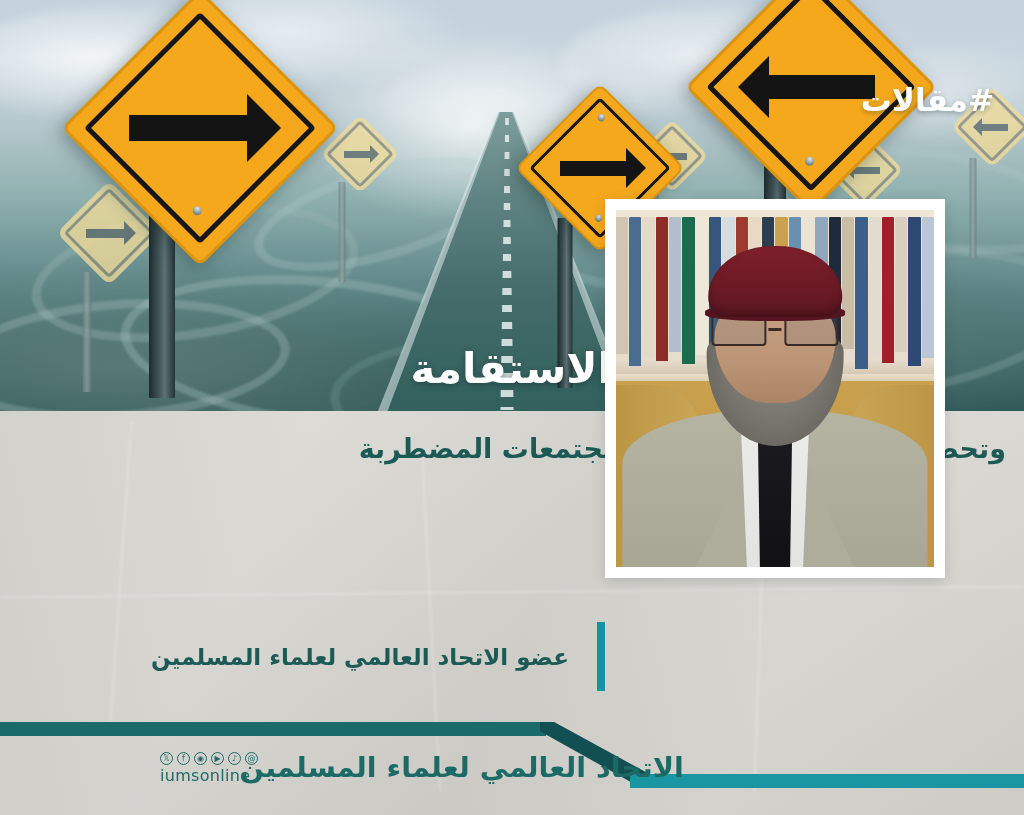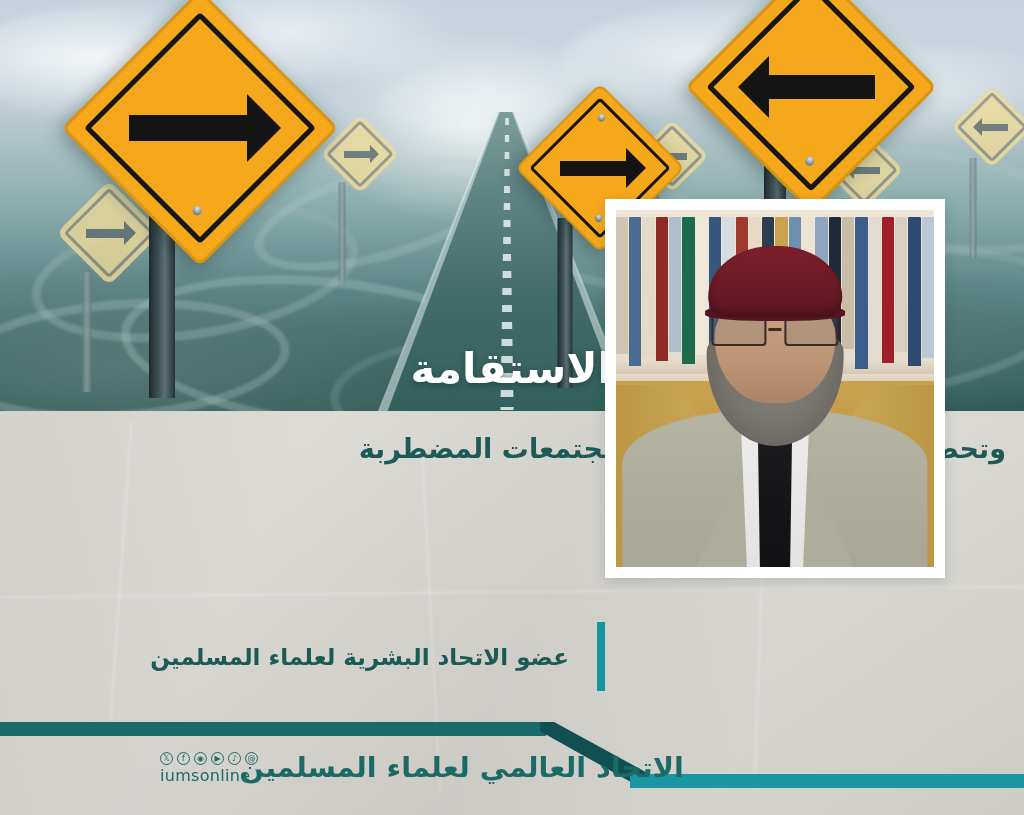--- a/index.html
+++ b/index.html
@@ -512,20 +512,21 @@
     </div>
   </div>
 
   <div class="paper">
     <div class="crease" style="left:120px; top:10px; width:2px; height:300px; transform:rotate(4deg);"></div>
     <div class="crease" style="left:430px; top:40px; width:2px; height:340px; transform:rotate(-3deg);"></div>
     <div class="crease" style="left:760px; top:0px; width:2px; height:380px; transform:rotate(2deg);"></div>
     <div class="crease" style="left:0px; top:180px; width:1024px; height:2px; transform:rotate(-.6deg);"></div>
   </div>
 
+  <div class="hashtag">#مقالات</div>
   <div class="title">الاستقامة</div>
   <div class="subtitle">وتحطم النفس البشرية في المجتمعات المضطربة</div>
 
   <div class="photo-frame">
     <div class="photo">
       <div class="shelf"></div>
       <div class="books">
         <div class="book" style="background:#b9c7d6;height:92%;"></div>
         <div class="book" style="background:#2e4a74;height:97%;"></div>
         <div class="book" style="background:#d8cfc0;height:88%;"></div>
@@ -569,21 +570,21 @@
           <div class="bridge"></div>
           <div class="lens"></div>
         </div>
         <div class="cap-brim"></div>
         <div class="cap"></div>
       </div>
     </div>
   </div>
 
   <div class="byline-divider"></div>
-  <div class="byline-role">عضو الاتحاد البشرية لعلماء المسلمين</div>
+  <div class="byline-role">عضو الاتحاد العالمي لعلماء المسلمين</div>
 
   <div class="bar-dark"></div>
   <div class="bar-diag"></div>
   <div class="bar-teal"></div>
 
   <div class="logo">
     <div class="logo-row">
       <div class="soc">𝕏</div>
       <div class="soc">f</div>
       <div class="soc">◉</div>

